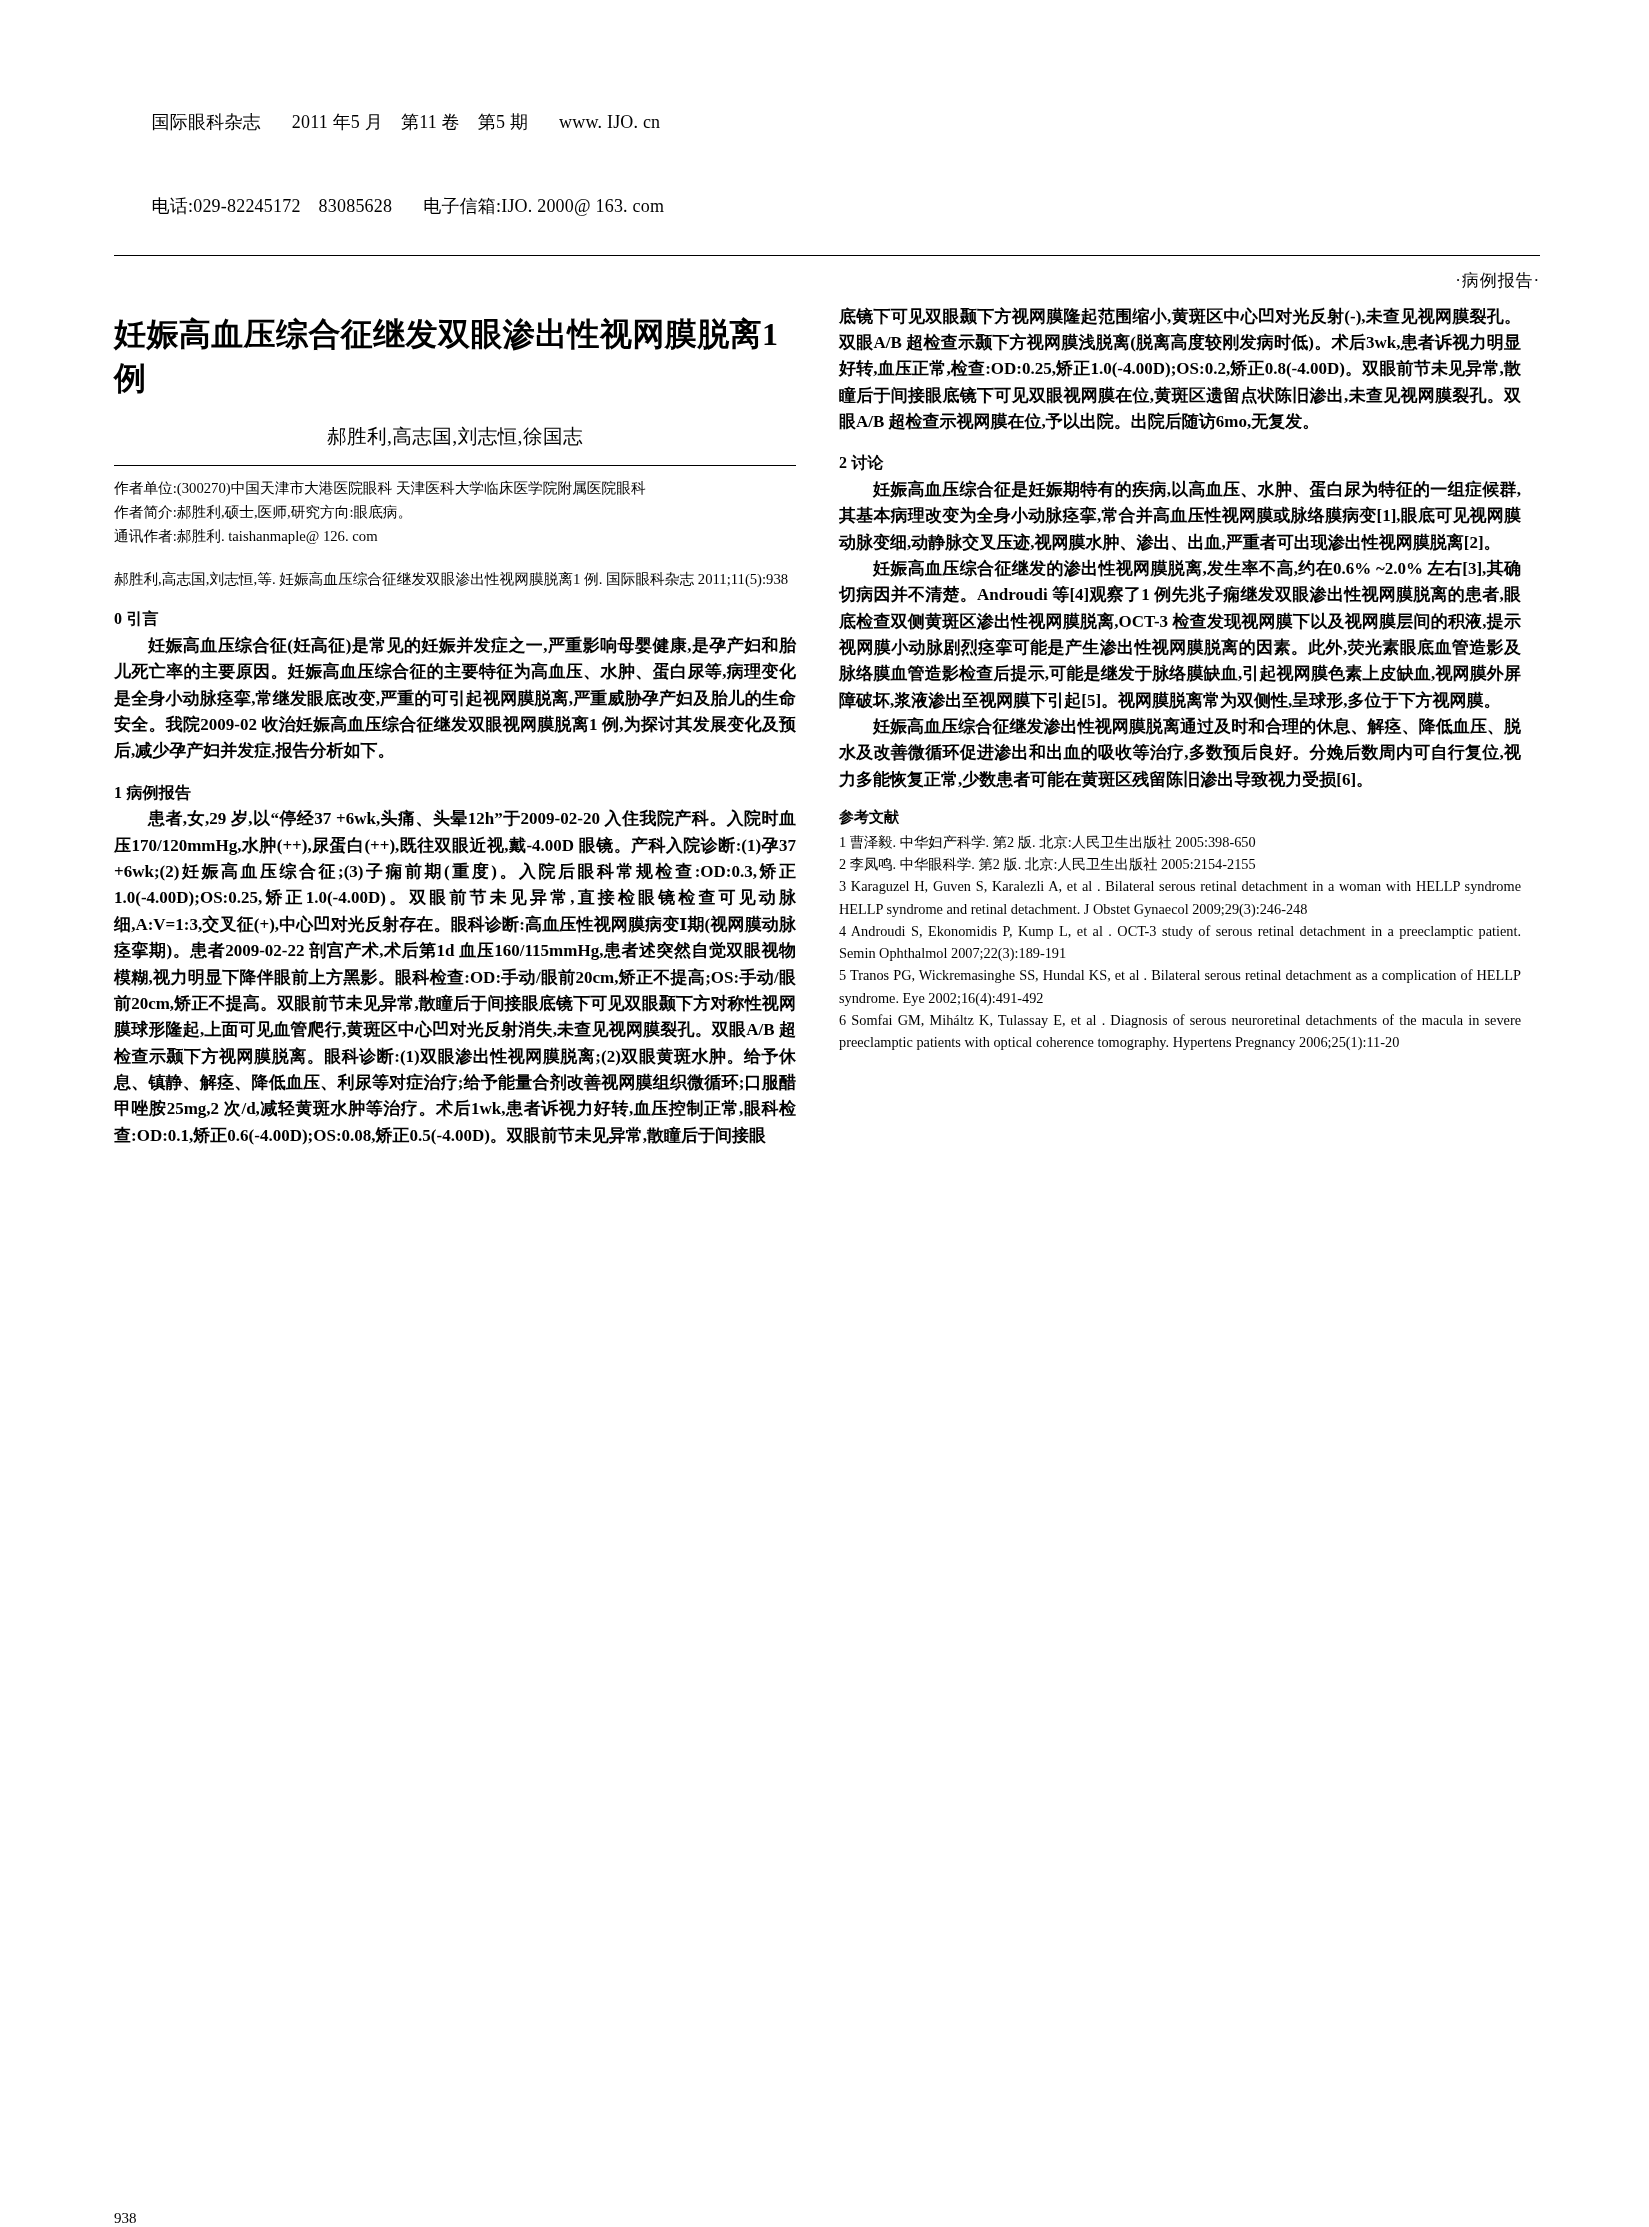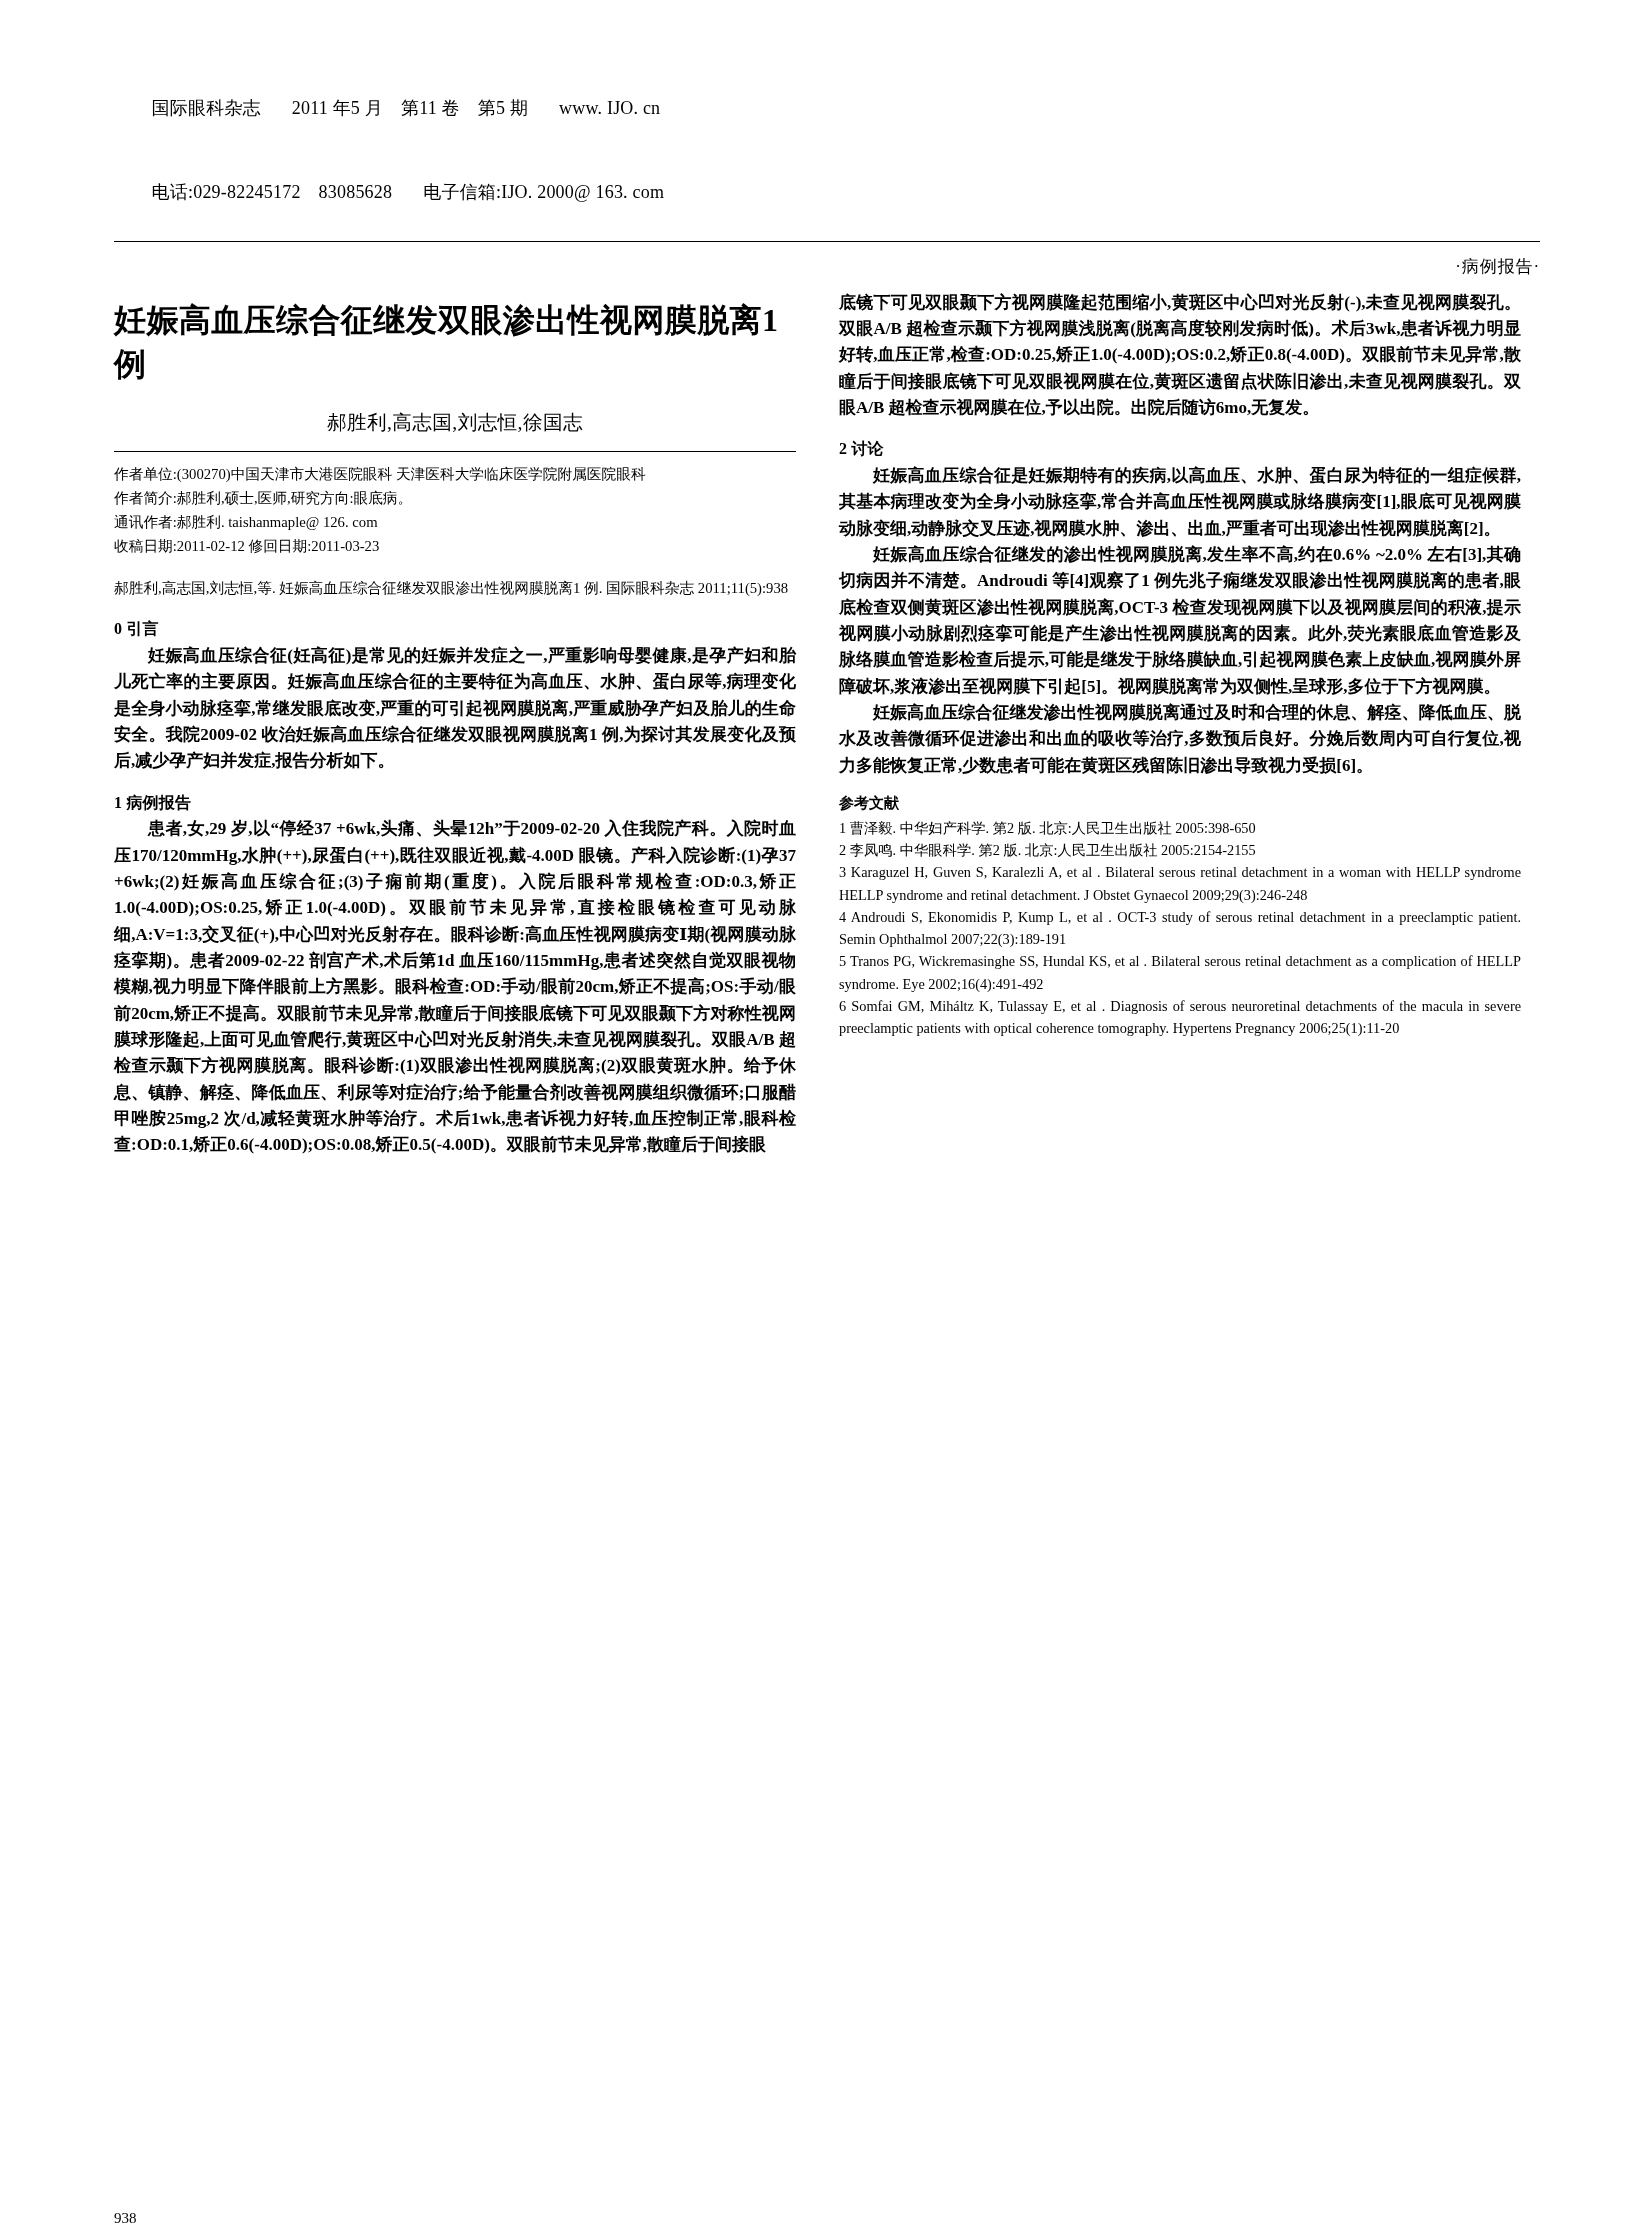--- a/index.html
+++ b/index.html
@@ -16,21 +16,21 @@
     width: 1649px;
     height: 2334px;
     background: #ffffff;
     box-sizing: border-box;
     padding: 0;
     overflow: hidden;
   }
   .inner {
     position: absolute;
     left: 114px;
-    top: 67px;
+    top: 81px;
     width: 1426px;
   }
 
   
   .runhead {
     font-size: 18px;
     line-height: 1.55;
     letter-spacing: 0.2px;
   }
   .runhead .line {
@@ -156,21 +156,20 @@
         <h1 class="title">妊娠高血压综合征继发双眼渗出性视网膜脱离1 例</h1>
 
         <div class="authors">郝胜利,高志国,刘志恒,徐国志</div>
 
         <hr class="thinrule">
 
         <div class="meta">
           <div>作者单位:(300270)中国天津市大港医院眼科 天津医科大学临床医学院附属医院眼科</div>
           <div>作者简介:郝胜利,硕士,医师,研究方向:眼底病。</div>
           <div>通讯作者:郝胜利. taishanmaple@ 126. com</div>
-          <div>收稿日期:2011-02-12      修回日期:2011-03-23</div>
         </div>
 
         <div class="cite">郝胜利,高志国,刘志恒,等. 妊娠高血压综合征继发双眼渗出性视网膜脱离1 例. 国际眼科杂志 2011;11(5):938</div>
 
         <h2 class="sec">0 引言</h2>
         <p class="body indent">妊娠高血压综合征(妊高征)是常见的妊娠并发症之一,严重影响母婴健康,是孕产妇和胎儿死亡率的主要原因。妊娠高血压综合征的主要特征为高血压、水肿、蛋白尿等,病理变化是全身小动脉痉挛,常继发眼底改变,严重的可引起视网膜脱离,严重威胁孕产妇及胎儿的生命安全。我院2009-02 收治妊娠高血压综合征继发双眼视网膜脱离1 例,为探讨其发展变化及预后,减少孕产妇并发症,报告分析如下。</p>
 
         <h2 class="sec">1 病例报告</h2>
         <p class="body indent">患者,女,29 岁,以“停经37 +6wk,头痛、头晕12h”于2009-02-20 入住我院产科。入院时血压170/120mmHg,水肿(++),尿蛋白(++),既往双眼近视,戴-4.00D 眼镜。产科入院诊断:(1)孕37 +6wk;(2)妊娠高血压综合征;(3)子痫前期(重度)。入院后眼科常规检查:OD:0.3,矫正1.0(-4.00D);OS:0.25,矫正1.0(-4.00D)。双眼前节未见异常,直接检眼镜检查可见动脉细,A:V=1:3,交叉征(+),中心凹对光反射存在。眼科诊断:高血压性视网膜病变Ⅰ期(视网膜动脉痉挛期)。患者2009-02-22 剖宫产术,术后第1d 血压160/115mmHg,患者述突然自觉双眼视物模糊,视力明显下降伴眼前上方黑影。眼科检查:OD:手动/眼前20cm,矫正不提高;OS:手动/眼前20cm,矫正不提高。双眼前节未见异常,散瞳后于间接眼底镜下可见双眼颞下方对称性视网膜球形隆起,上面可见血管爬行,黄斑区中心凹对光反射消失,未查见视网膜裂孔。双眼A/B 超检查示颞下方视网膜脱离。眼科诊断:(1)双眼渗出性视网膜脱离;(2)双眼黄斑水肿。给予休息、镇静、解痉、降低血压、利尿等对症治疗;给予能量合剂改善视网膜组织微循环;口服醋甲唑胺25mg,2 次/d,减轻黄斑水肿等治疗。术后1wk,患者诉视力好转,血压控制正常,眼科检查:OD:0.1,矫正0.6(-4.00D);OS:0.08,矫正0.5(-4.00D)。双眼前节未见异常,散瞳后于间接眼</p>
 

